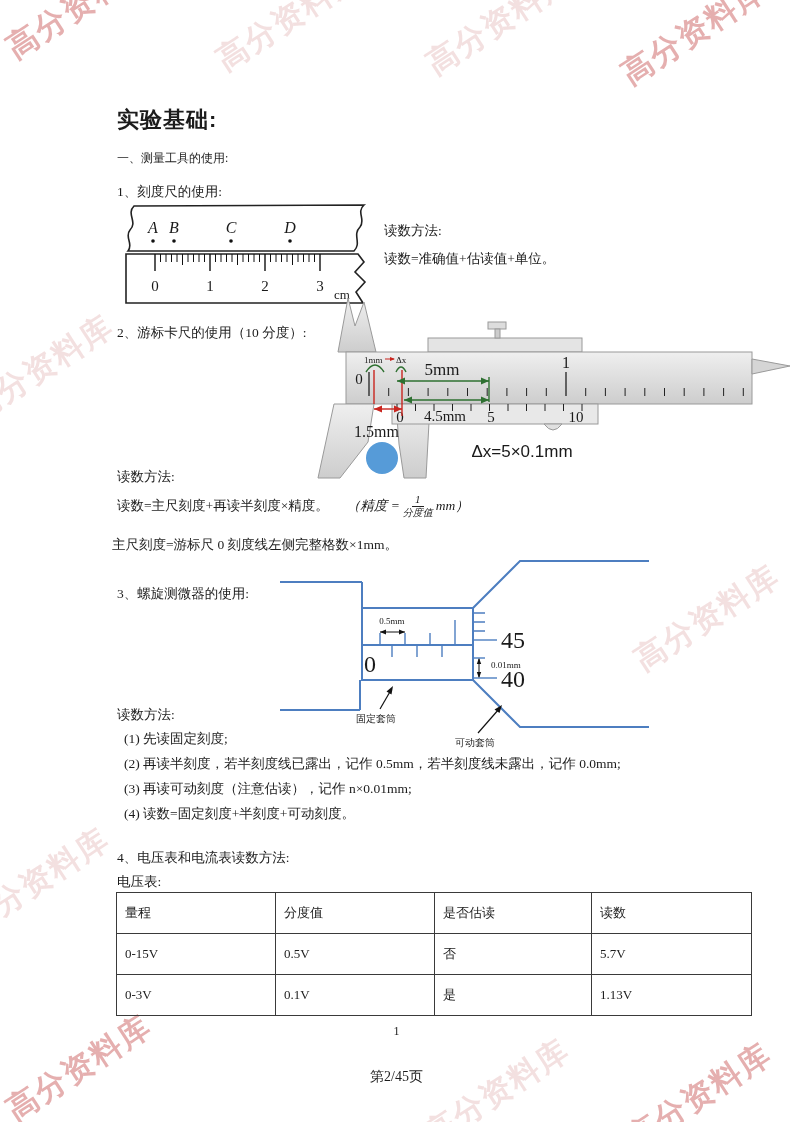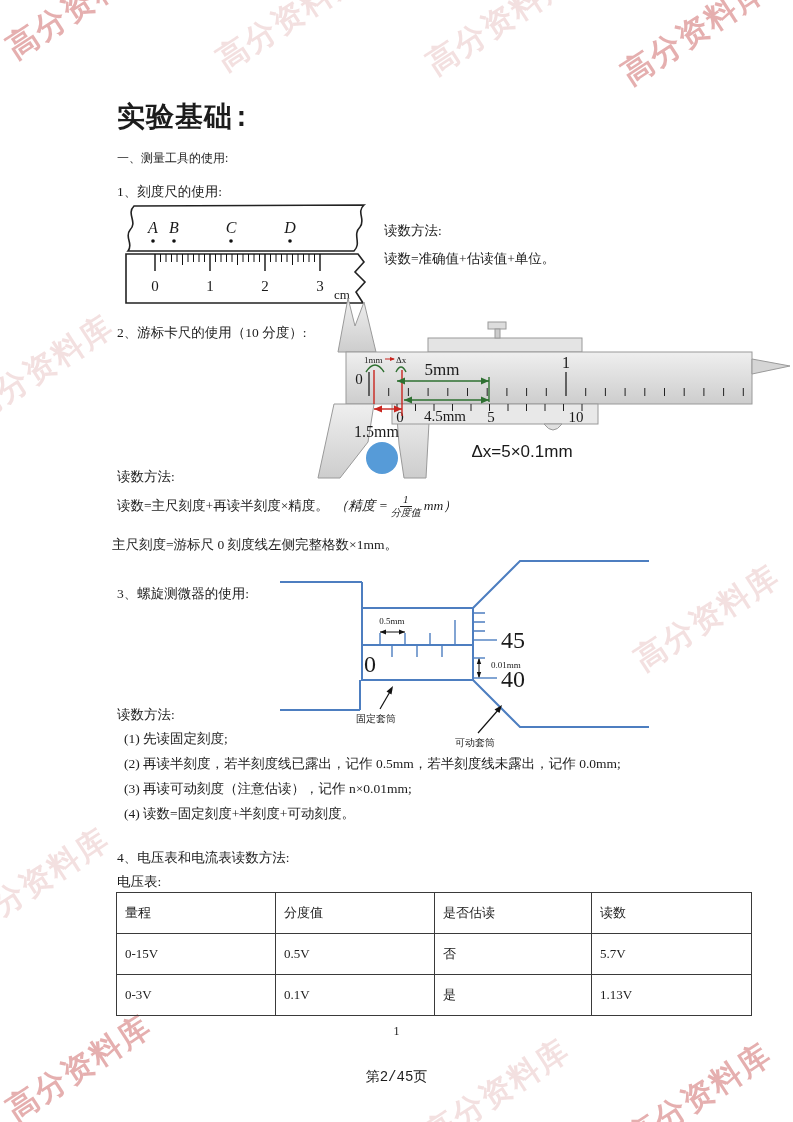--- a/index.html
+++ b/index.html
@@ -2,21 +2,21 @@
 <html><head>
 <meta charset="utf-8">
 <style>
   html,body{margin:0;padding:0;background:#888;}
   .page{
     position:relative;width:793px;height:1122px;background:#ffffff;
     margin:0 auto;overflow:hidden;
     font-family:"Liberation Serif","DejaVu Serif",serif;color:#1c1c1c;
   }
   .abs{position:absolute;}
-  .doc-title{font-family:Liberation Mono, monospace;font-weight:700;font-size:28px;letter-spacing:1px;}
+  .doc-title{font-family:Liberation Sans, sans-serif;font-weight:700;font-size:22px;letter-spacing:1px;margin-top:7px;}
   .body-line{font-size:12px;white-space:nowrap;}
   .small-line{font-size:13.5px;white-space:nowrap;}
   .steps .step{font-size:13.5px;line-height:25px;white-space:nowrap;}
   .formula-line{font-size:13.5px;white-space:nowrap;display:flex;align-items:center;}
   .it{font-style:italic;}
   .frac{display:inline-flex;flex-direction:column;align-items:center;vertical-align:middle;margin:0 3px;line-height:1;}
   .frac .num{display:block;font-size:11px;padding:0 3px 1px 3px;border-bottom:1px solid #222;}
   .frac .den{display:block;font-size:10px;padding-top:1px;}
   
   .wm{position:absolute;font-family:"Liberation Sans","DejaVu Sans",sans-serif;
@@ -150,21 +150,21 @@
       <polygon points="177,104 169,100.5 169,107.5" stroke="none"></polygon>
     </g>
     <text x="130" y="79" font-size="17" fill="#2e7031" text-anchor="middle">5mm</text>
     <text x="133" y="125" font-size="15" fill="#2e7031" text-anchor="middle">4.5mm</text>
     <text x="210" y="161" font-size="17" class="sans" text-anchor="middle">Δx=5×0.1mm</text>
   </svg>
 
   <div class="abs small-line" style="left:117px;top:468px;">读数方法:</div>
   <div class="abs formula-line" style="left:117px;top:494px;">
     <span>读数=主尺刻度+再读半刻度×精度。</span>
-    <span class="it" style="margin-left:6px;">（精度 =</span>
+    <span class="it" style="margin-left:18px;">（精度 =</span>
     <span class="frac it">
       <span class="num">1</span>
       <span class="den">分度值</span>
     </span>
     <span class="it">mm）</span>
   </div>
   <div class="abs small-line" style="left:112px;top:536px;">主尺刻度=游标尺 0 刻度线左侧完整格数×1mm。</div>
 
   <div class="abs small-line" style="left:117px;top:585px;">3、螺旋测微器的使用:</div>
 
@@ -245,15 +245,15 @@
     <tr>
       <td>0-3V</td>
       <td>0.1V</td>
       <td>是</td>
       <td>1.13V</td>
     </tr>
   </tbody>
     </table>
 
   <div class="abs footer" style="top:1024px;font-size:12px;">1</div>
-  <div class="abs footer" style="top:1068px;font-size:14px;font-family:Liberation Mono, monospace;">第2/45页</div>
+  <div class="abs footer" style="top:1068px;font-size:14px;">第2/45页</div>
 
 </div>
 
 </body></html>

